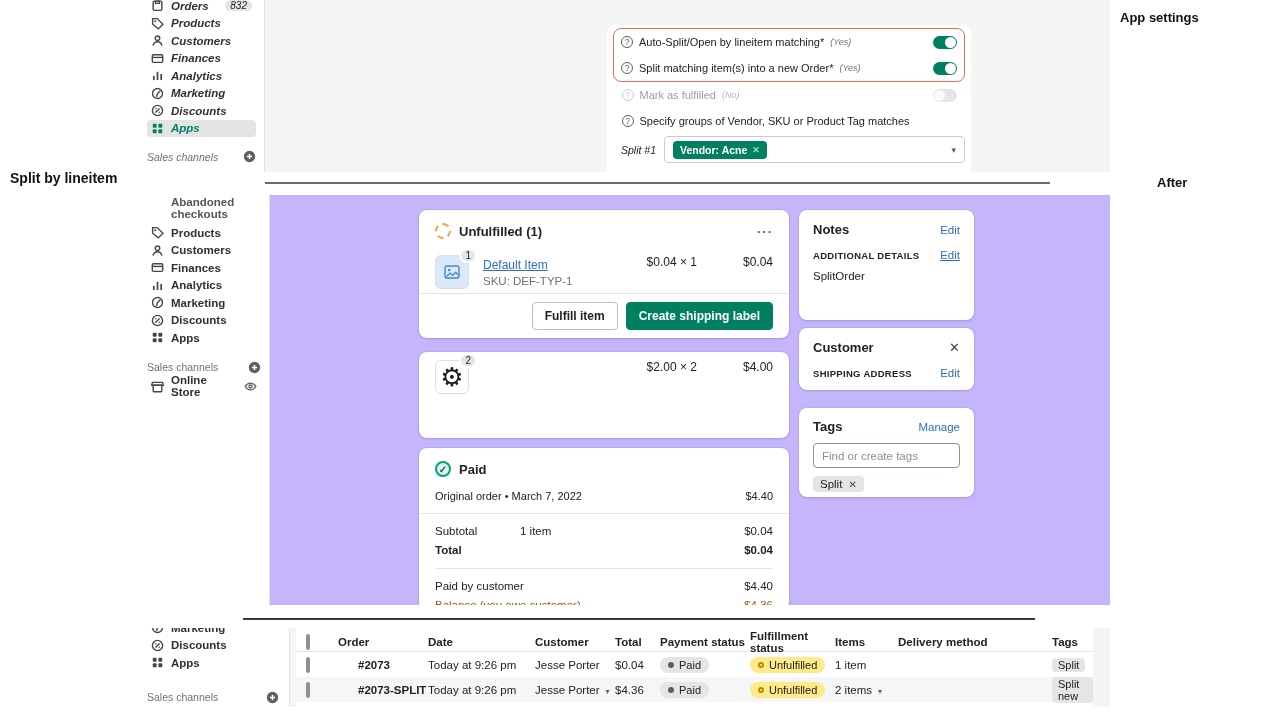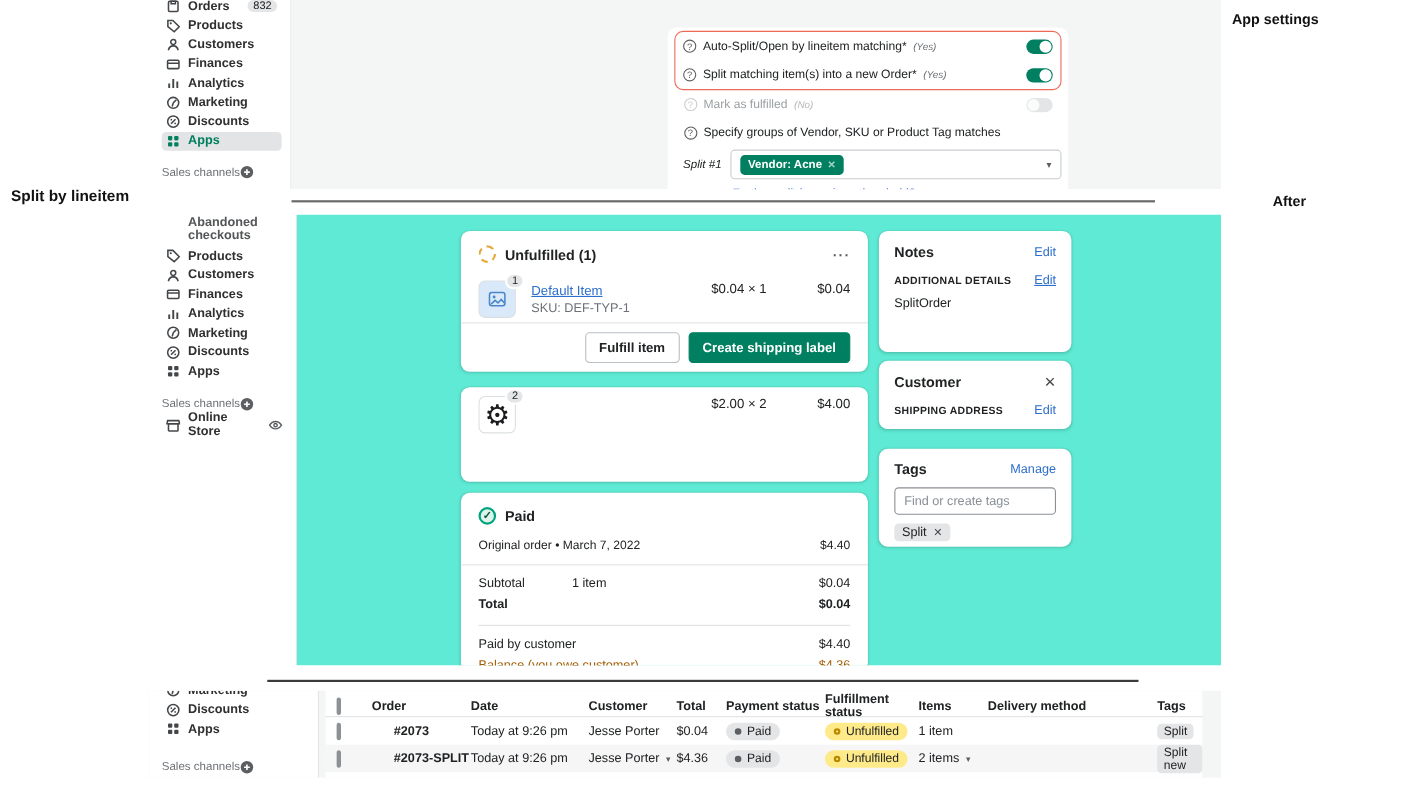--- a/index.html
+++ b/index.html
@@ -18,28 +18,28 @@
   
   .side { background:#fff; border-right:1px solid #e1e3e5; overflow:hidden; }
   .nav-item { display:flex; align-items:center; gap:7px; height:17.5px; font-size:11.5px;
               font-weight:600; color:#303030; padding:0 4px; border-radius:4px; }
   .nav-item.active { background:#e3e4e5; color:#008060; }
   .nav-item.active .nicon { color:#008060; }
   .nav-badge { margin-left:auto; font-size:10px; font-weight:400; background:#e4e5e7;
                border-radius:8px; padding:0 5px; color:#202223; }
   .nicon { width:13px; height:13px; flex:none; color:#44474a; }
   .nicon svg { width:13px; height:13px; display:block; }
-  .side-label-row { display:flex; align-items:center; 
+  .side-label-row { display:flex; align-items:center; justify-content:space-between;
                     font-size:10.5px; color:#6d7175; }
   .sub-item { padding-left:24px; font-size:11.5px; font-weight:600; color:#545658; height:18px;
               display:flex; align-items:center; }
 
   
   .blockA { position:absolute; left:135px; top:0; width:975px; height:172px; display:flex; overflow:hidden; }
-  .a-side { width:130px; padding:0 8px 0 12px; }
+  .a-side { width:130px; padding:0 8px 0 12px;font-style:italic; }
   .a-side .nav-item:first-child { margin-top:-3px; }
   .a-main { flex:1; background:#f4f5f5; position:relative; }
   .settings-card { position:absolute; left:342px; top:25px; width:364px; height:147px;
                    background:#fff; border-radius:8px 8px 0 0; padding:3px 6px; }
   .red-box { border:1.5px solid #ec6a56; border-radius:8px; padding:0 7px; }
   .set-row { display:flex; align-items:center; height:26px; gap:6px; font-size:11px; color:#202223; }
   .set-row.plain { padding:0 8.5px; }
   .set-row.disabled { color:#9ca0a3; }
   .set-row.disabled .q-icon { border-color:#c9cccf; color:#c9cccf; }
   .q-icon { width:12px; height:12px; min-width:12px; border:1px solid #5c5f62; border-radius:50%;
@@ -57,21 +57,21 @@
                   display:flex; align-items:center; padding:0 8px; }
   .vendor-tag { background:#008060; color:#fff; font-size:10.5px; font-weight:600; padding:3px 7px;
                 border-radius:4px; display:inline-flex; align-items:center; gap:5px; }
   .vendor-tag .x { opacity:.65; font-size:9px; }
   .select-caret { margin-left:auto; color:#5c5f62; font-size:9px; }
   .threshold-link { margin-left:53px; color:#2e6bd0; font-size:11px; }
 
   
   .blockB { position:absolute; left:135px; top:195px; width:975px; height:410px; display:flex; overflow:hidden; }
   .b-side { width:135px; padding:4px 8px 0 12px; }
-  .b-main { flex:1; background:#5eead4; position:relative; }
+  .b-main { flex:1; background:#c4b5fd; position:relative; }
   .card { position:absolute; background:#fff; border-radius:8px;
           box-shadow:0 0 0 1px rgba(63,63,68,.06), 0 1px 3px rgba(0,0,0,.13); }
   .card-title { font-size:13px; font-weight:700; color:#202223; }
   .link { color:#2c6ecb; font-size:11.5px; text-decoration:none; }
   .link.ul { text-decoration:underline; }
 
   #card-unfulfilled { left:149px; top:15px; width:370px; height:128px; }
   .cu-head { display:flex; align-items:center; gap:8px; padding:13px 16px 8px; }
   .ring-yellow { width:16px; height:16px; border:2.5px dashed #e6a93c; border-radius:50%; flex:none; }
   .menu-dots { margin-left:auto; color:#5c5f62; font-weight:700; letter-spacing:1px; font-size:13px; }

